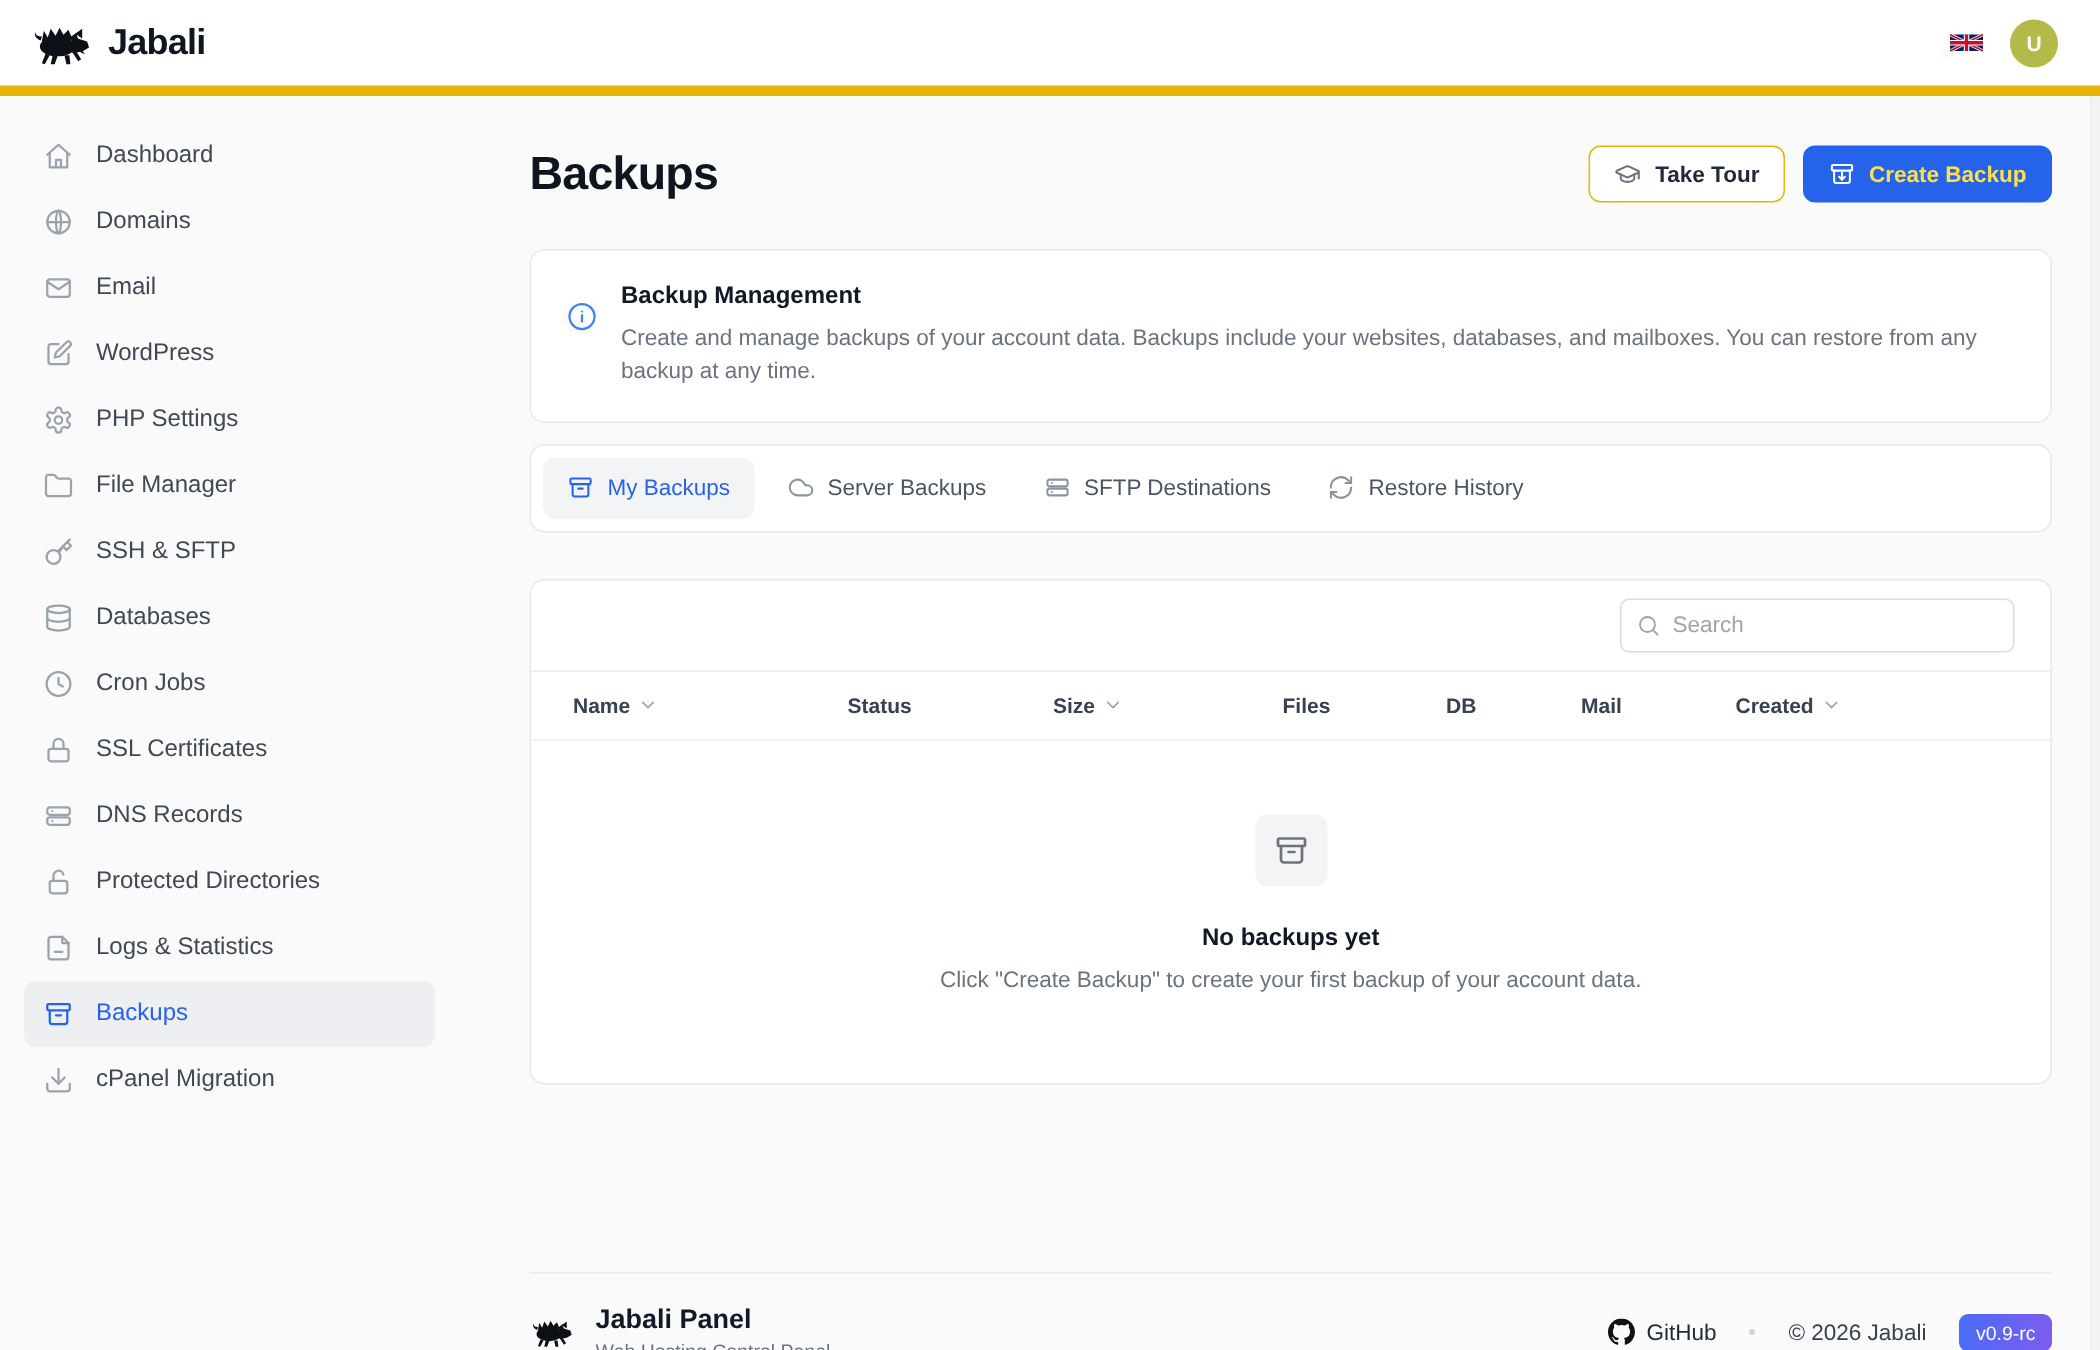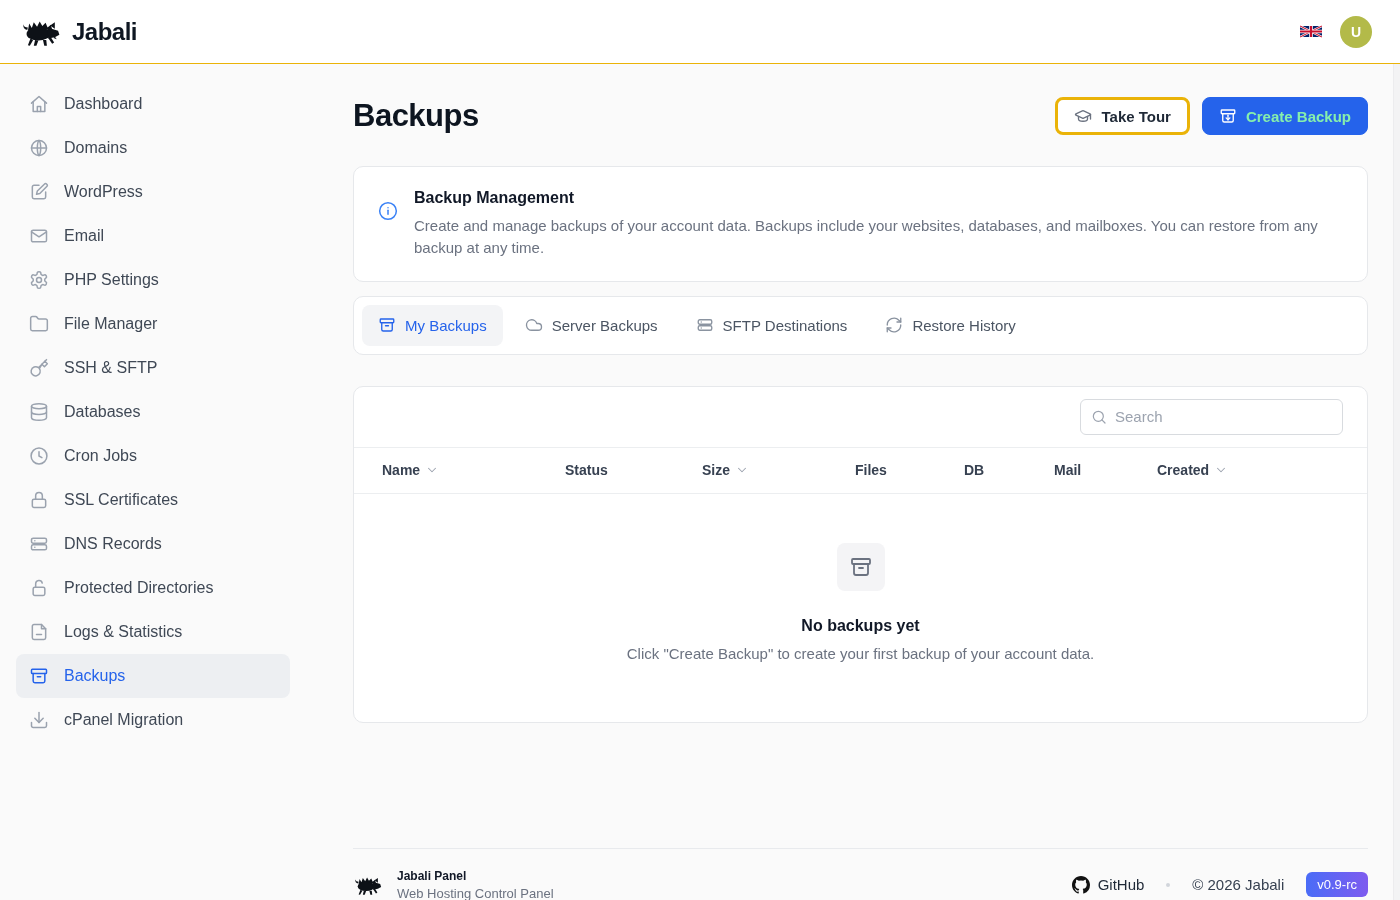--- a/index.html
+++ b/index.html
@@ -1,20 +1,20 @@
 <!DOCTYPE html>
 <html><head>
 <meta charset="utf-8">
 <style>
   * { margin:0; padding:0; box-sizing:border-box; }
   html,body { width:1400px; height:900px; overflow:hidden; }
   body { font-family:"Liberation Sans", sans-serif; background:#fafafa; color:#1a202c; }
 
   
-  .topbar { height:64px; background:#fff; border-bottom:1px solid #eab308;
+  .topbar { height:64px; background:#fff; border-bottom:7px solid #eab308;
             display:flex; align-items:center; justify-content:space-between; padding:0 20px; }
   .brand { display:flex; align-items:center; gap:10px; cursor:pointer; }
   .brand-name { font-size:24px; font-weight:bold; letter-spacing:-0.5px; color:#0f1722; }
   .topbar-right { display:flex; align-items:center; gap:18px; padding-right:8px; }
   .flag { width:22px; height:15px; border-radius:2px; overflow:hidden; display:block; cursor:pointer; }
   .avatar { width:32px; height:32px; border-radius:50%; background:#b3ba49; color:#fff;
             display:flex; align-items:center; justify-content:center; font-size:14px; font-weight:bold; cursor:pointer; }
 
   
   .layout { display:flex; height:836px; }
@@ -27,23 +27,23 @@
 
   .main { flex:1; padding:33px 32px 0 47px; display:flex; flex-direction:column; }
 
   
   .page-head { display:flex; align-items:center; justify-content:space-between; }
   .page-title { font-size:31px; font-weight:bold; letter-spacing:-0.5px; color:#0d1520; }
   .head-actions { display:flex; gap:12px; }
   .btn { display:flex; align-items:center; gap:9px; height:38px; padding:0 16px;
          border-radius:8px; font-size:15px; font-weight:600; font-family:inherit; cursor:pointer; }
   .btn svg { width:18px; height:18px; }
-  .btn-secondary { background:#fff; border:3px solid #eab308; color:#1f2937; }
+  .btn-secondary { background:#fff; border:1px solid #eab308; color:#1f2937; }
   .btn-secondary svg { stroke:#6b7280; }
-  .btn-primary { background:#2563eb; border:1px solid #2563eb; color:#86efac; }
+  .btn-primary { background:#2563eb; border:1px solid #2563eb; color:#fde047; }
   .btn-primary svg { stroke:#fff; }
 
   
   .card { background:#fff; border:1px solid #e6e8eb; border-radius:10px; }
   .info-card { margin-top:31px; padding:22px 24px; display:flex; gap:16px; }
   .info-icon { flex:none; margin-top:12px; }
   .info-icon svg { width:20px; height:20px; stroke:#3b82f6; }
   .info-title { font-size:16px; font-weight:600; color:#111827; }
   .info-body { margin-top:8px; font-size:15px; line-height:1.45; color:#6b7280; max-width:910px; }
 
@@ -75,21 +75,21 @@
   .empty-icon { width:48px; height:48px; border-radius:8px; background:#f4f4f6;
                 display:flex; align-items:center; justify-content:center; }
   .empty-icon svg { width:24px; height:24px; stroke:#6b7280; }
   .empty-title { margin-top:26px; font-size:16px; font-weight:bold; color:#111827; }
   .empty-desc { margin-top:10px; font-size:15px; color:#6b7280; }
 
   
   .footer { margin-top:125px; border-top:1px solid #e8eaed; padding:20px 0 24px;
             display:flex; align-items:center; justify-content:space-between; }
   .footer-left { display:flex; align-items:center; gap:14px; }
-  .footer-brand { font-size:12px; font-weight:bold; color:#111827; }
+  .footer-brand { font-size:18px; font-weight:bold; color:#111827; }
   .footer-tagline { margin-top:3px; font-size:13px; color:#6b7280; }
   .footer-right { display:flex; align-items:center; gap:22px; }
   .gh-link { display:flex; align-items:center; gap:8px; font-size:15px; color:#1f2937; cursor:pointer; text-decoration:none; }
   .gh-link svg { width:18px; height:18px; fill:#111; }
   .dot-sep { width:4px; height:4px; border-radius:50%; background:#d1d5db; }
   .copyright { font-size:15px; color:#374151; }
   .version-badge { padding:5px 11px; border-radius:6px; color:#fff; font-size:13px; font-weight:500;
                    background:linear-gradient(90deg,#4a6cf7,#7e5bef); cursor:pointer; }
 
   
@@ -146,31 +146,31 @@
       <svg class="line" viewBox="0 0 24 24">
           <circle cx="12" cy="12" r="9"></circle>
           <path d="M3 12h18"></path>
           <path d="M12 3c2.7 2.7 2.7 15.3 0 18"></path>
           <path d="M12 3c-2.7 2.7-2.7 15.3 0 18"></path>
         </svg>
       <span>Domains</span>
     </div>
     <div class="side-item">
       <svg class="line" viewBox="0 0 24 24">
+          <rect x="3" y="5" width="18" height="14" rx="2"></rect>
+          <path d="M3 7l9 6 9-6"></path>
+        </svg>
+      <span>Email</span>
+    </div>
+    <div class="side-item">
+      <svg class="line" viewBox="0 0 24 24">
           <path d="M12 4H6a2 2 0 0 0-2 2v12a2 2 0 0 0 2 2h12a2 2 0 0 0 2-2v-6"></path>
           <path d="M18.4 2.6a2 2 0 0 1 2.9 2.9L13 13.8 9 14.8l1-4z"></path>
         </svg>
       <span>WordPress</span>
-    </div>
-    <div class="side-item">
-      <svg class="line" viewBox="0 0 24 24">
-          <rect x="3" y="5" width="18" height="14" rx="2"></rect>
-          <path d="M3 7l9 6 9-6"></path>
-        </svg>
-      <span>Email</span>
     </div>
     <div class="side-item">
       <svg class="line" viewBox="0 0 24 24">
           <circle cx="12" cy="12" r="3"></circle>
           <path d="M12.22 2h-.44a2 2 0 0 0-2 2v.18a2 2 0 0 1-1 1.73l-.43.25a2 2 0 0 1-2 0l-.15-.08a2 2 0 0 0-2.73.73l-.22.38a2 2 0 0 0 .73 2.73l.15.1a2 2 0 0 1 1 1.72v.51a2 2 0 0 1-1 1.74l-.15.09a2 2 0 0 0-.73 2.73l.22.38a2 2 0 0 0 2.73.73l.15-.08a2 2 0 0 1 2 0l.43.25a2 2 0 0 1 1 1.73V20a2 2 0 0 0 2 2h.44a2 2 0 0 0 2-2v-.18a2 2 0 0 1 1-1.73l.43-.25a2 2 0 0 1 2 0l.15.08a2 2 0 0 0 2.73-.73l.22-.39a2 2 0 0 0-.73-2.73l-.15-.08a2 2 0 0 1-1-1.74v-.5a2 2 0 0 1 1-1.74l.15-.09a2 2 0 0 0 .73-2.73l-.22-.38a2 2 0 0 0-2.73-.73l-.15.08a2 2 0 0 1-2 0l-.43-.25a2 2 0 0 1-1-1.73V4a2 2 0 0 0-2-2z"></path>
         </svg>
       <span>PHP Settings</span>
     </div>
     <div class="side-item">
       <svg class="line" viewBox="0 0 24 24">

